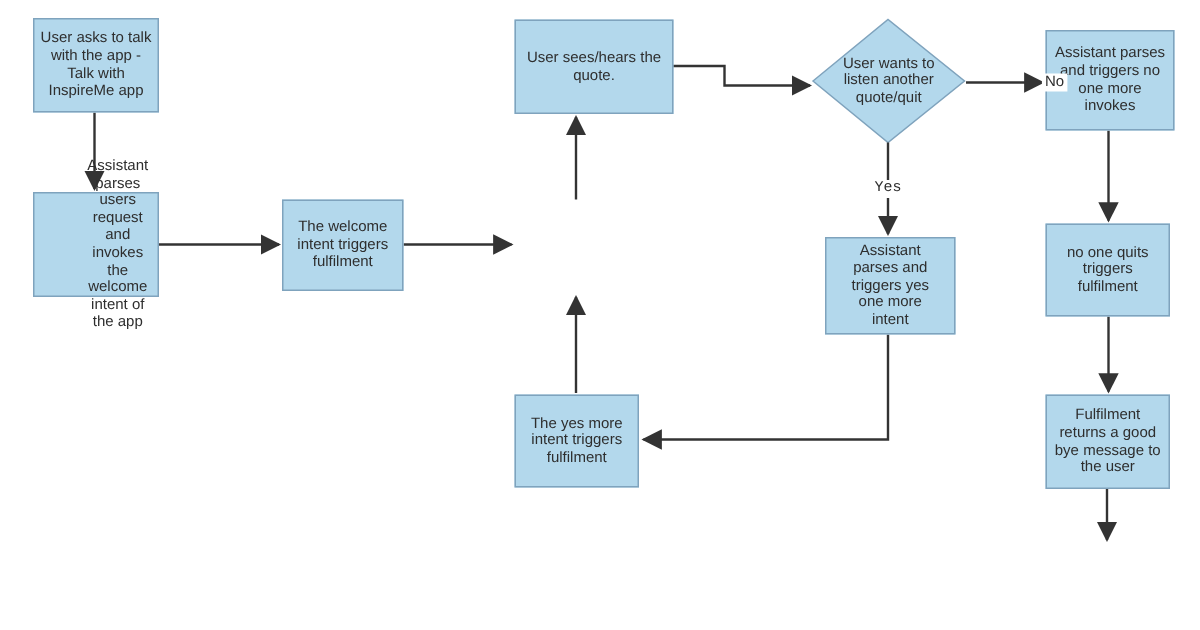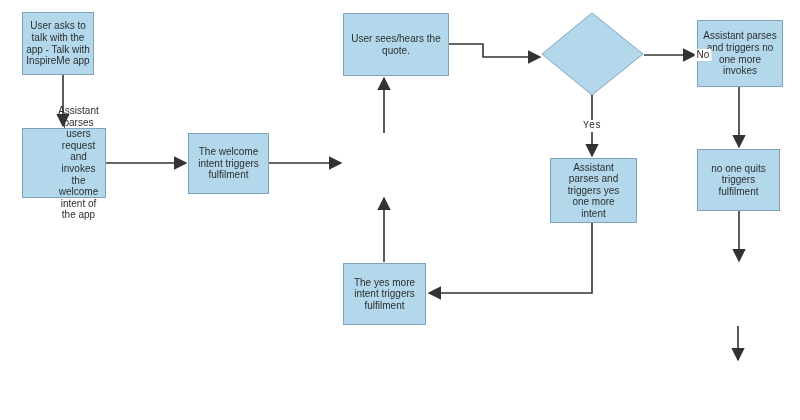--- a/index.html
+++ b/index.html
@@ -80,34 +80,36 @@
     <path class="edge" d="M427,44 H483 V57 H540" marker-end="url(#arrowhead)"></path>
     <path class="edge" d="M644,55 H695" marker-end="url(#arrowhead)"></path>
     <path class="edge" d="M739,87 V147" marker-end="url(#arrowhead)"></path>
     <path class="edge" d="M739,211 V261" marker-end="url(#arrowhead)"></path>
     <path class="edge" d="M738,326 V360" marker-end="url(#arrowhead)"></path>
     <path class="edge" d="M592,95 V156" marker-end="url(#arrowhead)"></path>
     <path class="edge" d="M592,223 V293 H429" marker-end="url(#arrowhead)"></path>
     <path class="edge" d="M384,262 V198" marker-end="url(#arrowhead)"></path>
   </svg>
 
-  <div class="node" style="left:22px; top:12px; width:72px; height:63px;">User asks to talk with the app - Talk with InspireMe app</div>
+  <div class="node" style="left:22px; top:12px; width:84px; height:63px;">User asks to talk with the app - Talk with InspireMe app</div>
 
   <div class="node" style="left:22px; top:128px; width:84px; height:70px;padding-left:32px;">Assistant parses users request and invokes the welcome intent of the app</div>
 
   <div class="node" style="left:188px; top:133px; width:81px; height:61px;">The welcome intent triggers fulfilment</div>
 
 
   <div class="node" style="left:343px; top:13px; width:106px; height:63px;">User sees/hears the quote.</div>
 
+  <div class="node diamond-label" style="left:551px; top:25px; width:83px; height:58px;">User wants to listen another quote/quit</div>
 
   <div class="node" style="left:697px; top:20px; width:86px; height:67px;">Assistant parses and triggers no one more invokes</div>
 
   <div class="node" style="left:697px; top:149px; width:83px; height:62px;">no one quits triggers fulfilment</div>
 
+  <div class="node" style="left:697px; top:263px; width:83px; height:63px;">Fulfilment returns a good bye message to the user</div>
 
 
   <div class="node" style="left:550px; top:158px; width:87px; height:65px; padding:2px 8px;">Assistant parses and triggers yes one more intent</div>
 
   <div class="node" style="left:343px; top:263px; width:83px; height:62px;">The yes more intent triggers fulfilment</div>
 
   <span class="edge-label" style="left:667px; top:55px;margin-left:36px;">No</span>
 
   <span class="edge-label" style="left:592px; top:126px;font-family:Liberation Mono, monospace;">Yes</span>
 

